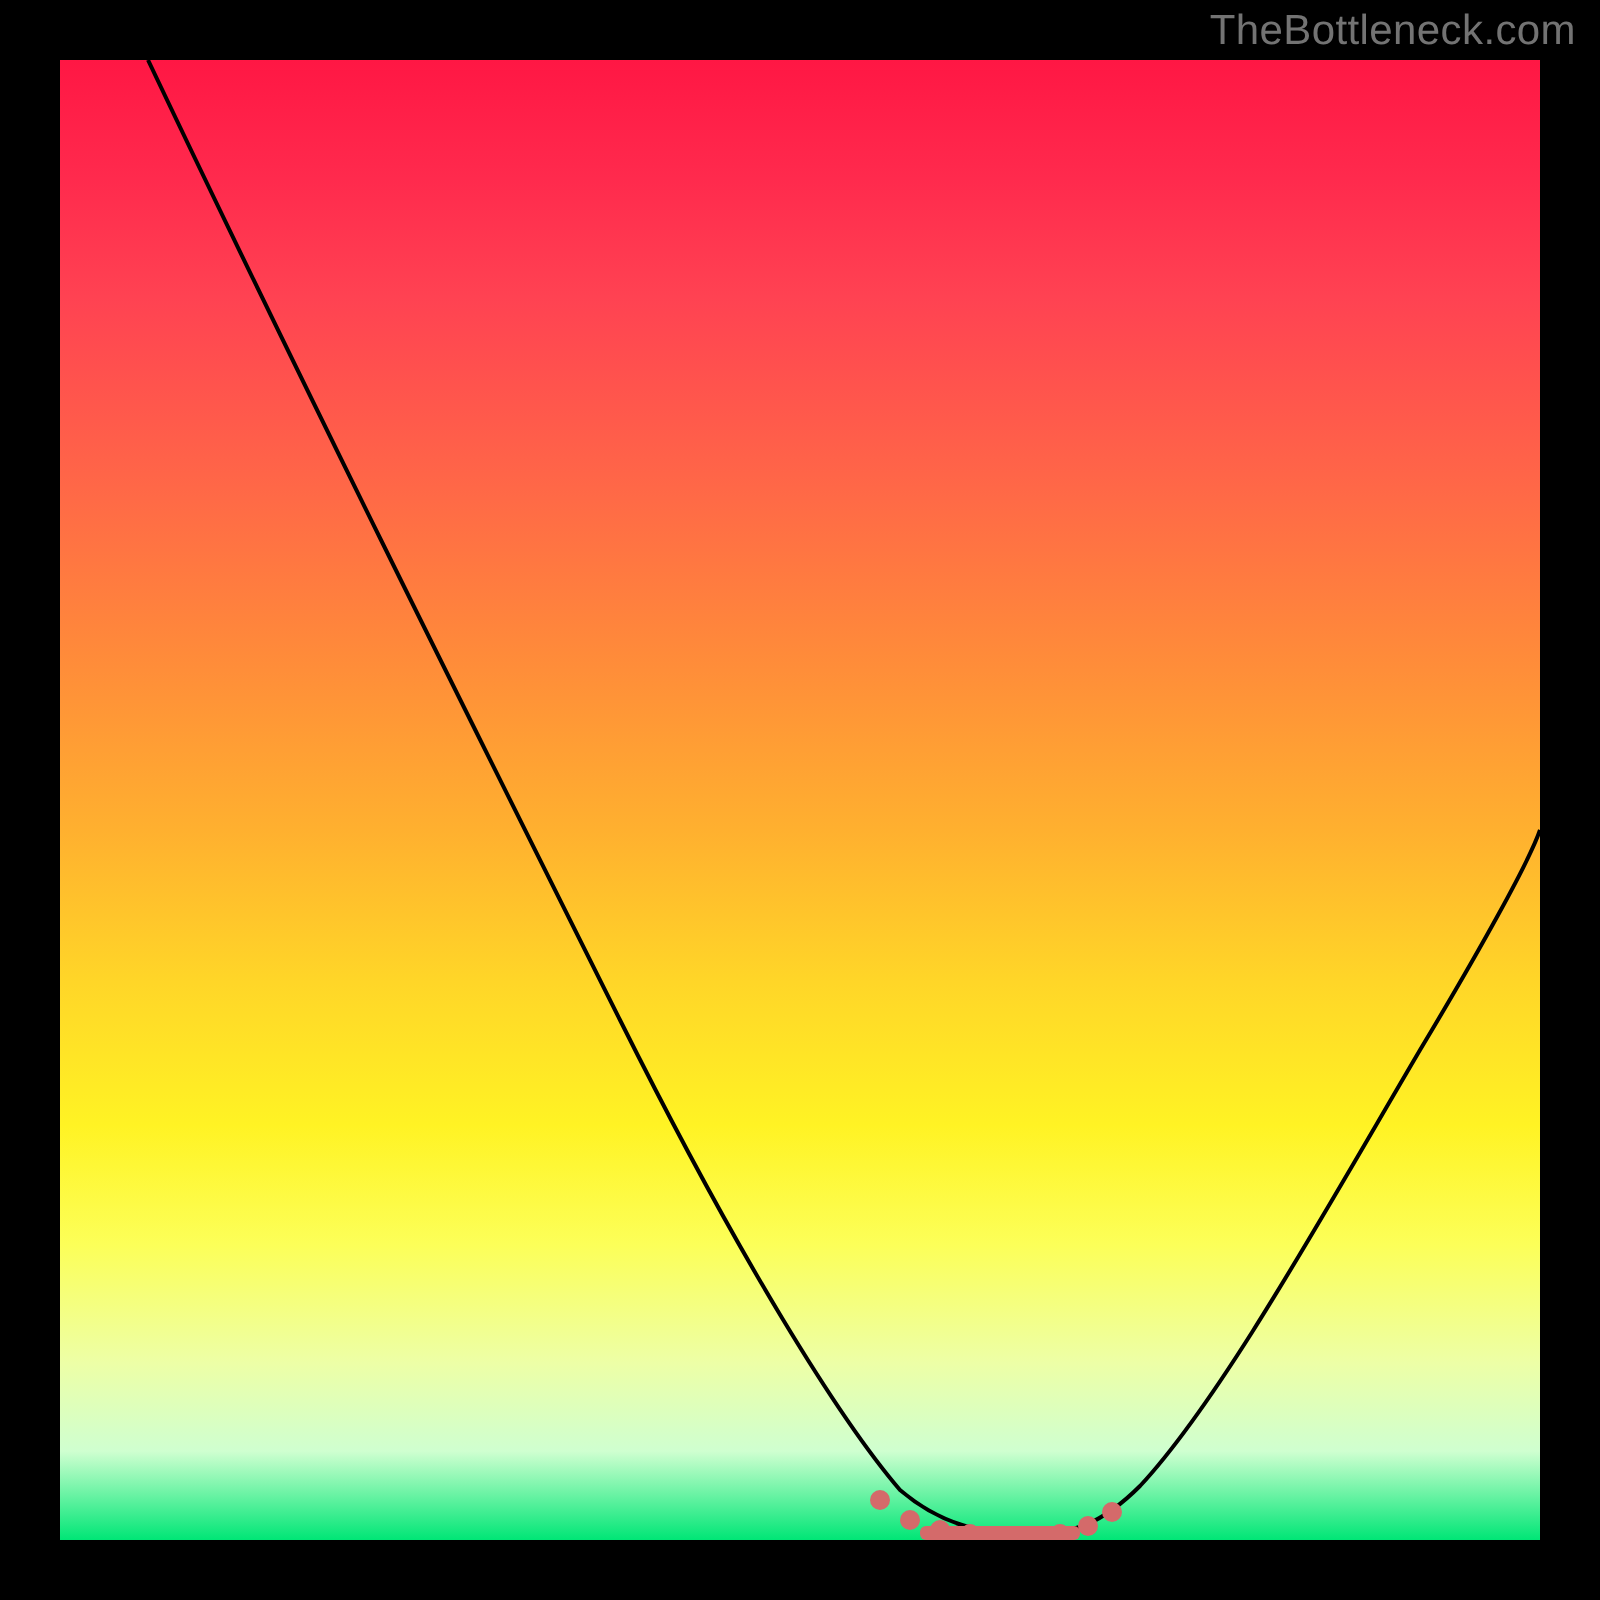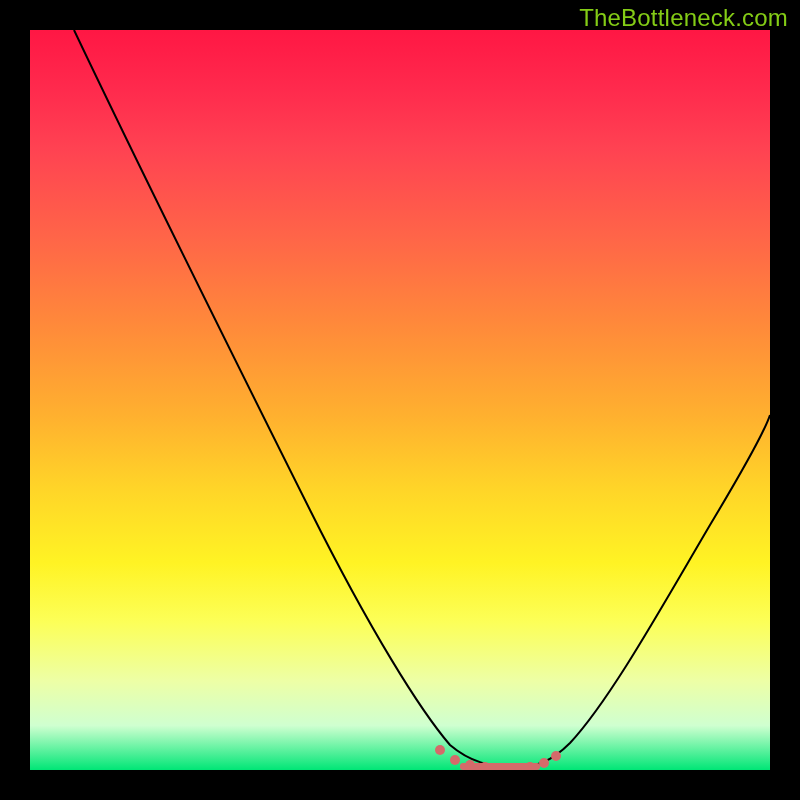--- a/index.html
+++ b/index.html
@@ -53,22 +53,22 @@
     position: absolute;
     left: 0;
     top: 0;
     width: 100%;
     height: 100%;
   }
   .watermark {
     position: absolute;
     top: 4px;
     right: 12px;
-    color: #84cc16;
-    font-size: 24px;
+    color: #737373;
+    font-size: 21px;
     letter-spacing: 0.2px;
     font-weight: 500;
     user-select: none;
   }
 </style>
 </head>
 <body>
 
 <div class="frame">
   <div class="watermark">TheBottleneck.com</div>

